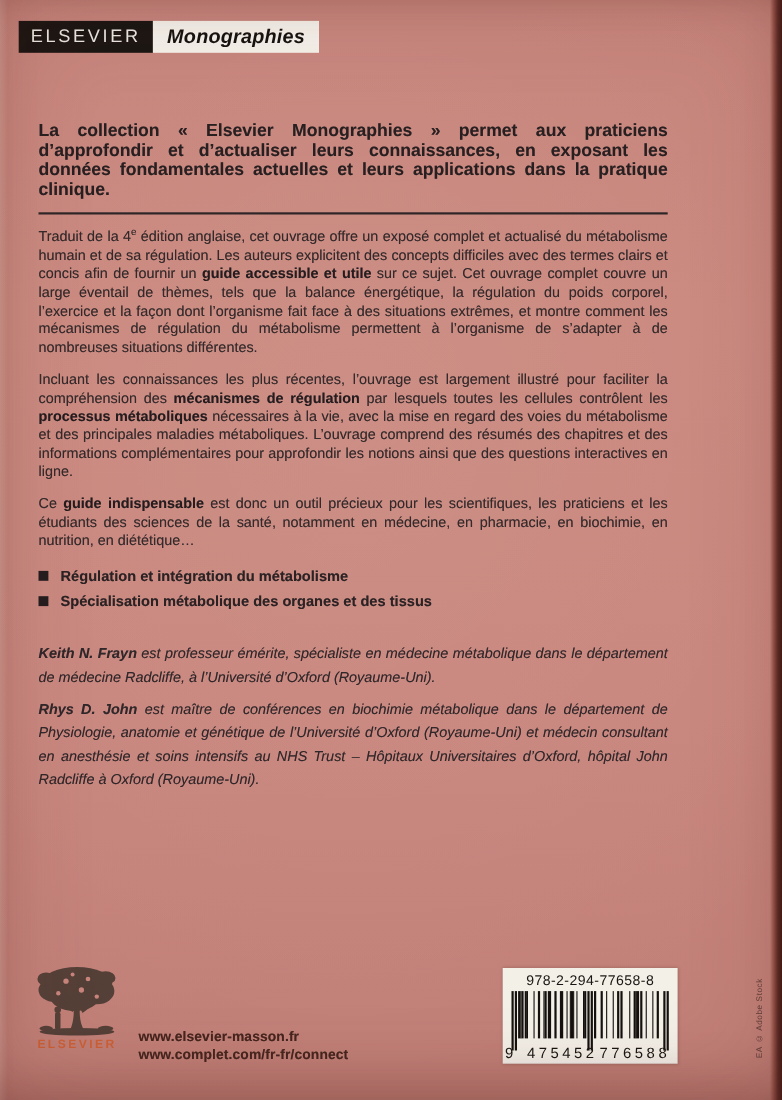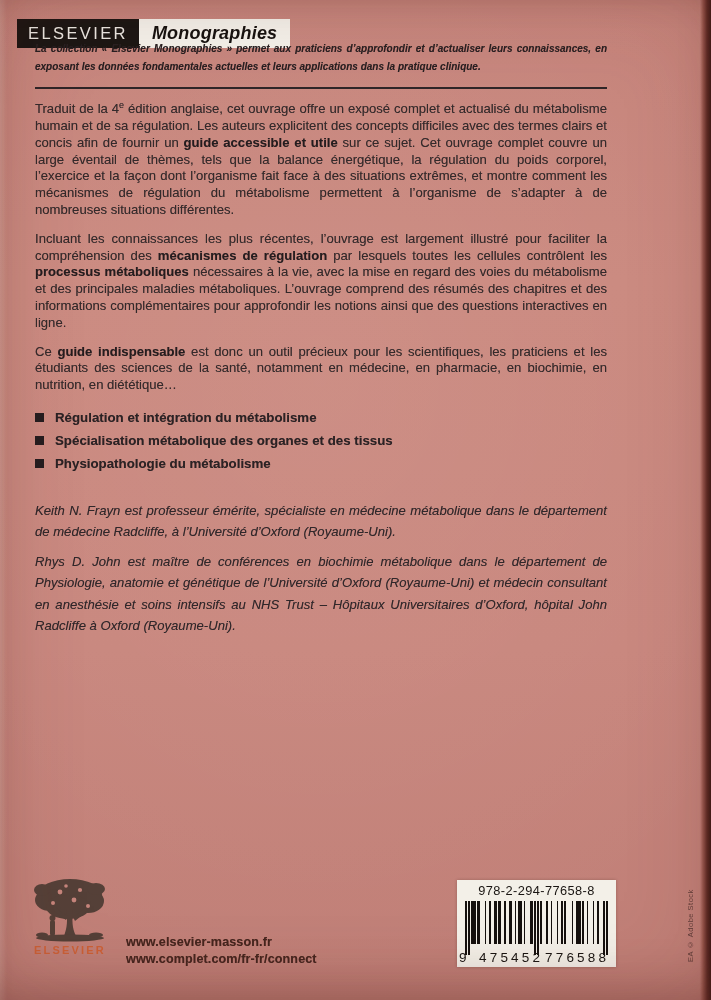--- a/index.html
+++ b/index.html
@@ -24,37 +24,37 @@
     background:#f4f1ea; color:#16120f; display:flex; align-items:center;
     padding:0 13px; font-size:18px; font-weight:700; font-style:italic; letter-spacing:.2px;
   }
 
   .content{
     position:absolute; left:35px; top:0; width:572px;
     text-shadow:0 0 .6px rgba(48,38,39,.45);
   }
 
   .intro{
-    margin-top:40px; font-weight:700; font-size:10px; line-height:17.6px;
-    text-align:justify; color:#281f21;font-style:italic;
+    margin-top:111px; font-weight:700; font-size:16px; line-height:17.6px;
+    text-align:justify; color:#281f21;
   }
   .rule{ border:none; border-top:2.6px solid #2e2527; margin-top:12px; }
 
   .para{ margin-top:12px; font-size:13.1px; line-height:16.8px; text-align:justify; color:#342a2b; }
   .para strong{ color:#241c1e; }
   .para sup{ font-size:9px; line-height:0; vertical-align:super; }
 
   .points-title{ margin-top:28px; font-size:14.2px; font-weight:700; letter-spacing:.4px; color:#271f21; }
   .points{ list-style:none; margin-top:12px; }
   .points li{ display:flex; align-items:center; font-weight:700; font-size:13.3px; line-height:23px; color:#2b2224; }
   .sq{ width:9px; height:9px; background:#241c1e; margin-right:11px; flex:0 0 auto; }
 
   .bios{ margin-top:25px; }
   .bio{ font-style:italic; font-size:13.1px; line-height:21.4px; text-align:justify; margin-bottom:8px; color:#30272a; }
-  .bio strong{ font-weight:400; }
+  .bio strong{ font-weight:700; }
 
   
   .foot{ position:absolute; left:0; top:870px; width:711px; height:130px; }
 
   .tree{ position:absolute; left:30px; top:6px; width:80px; }
   .tree svg{ display:block; width:80px; height:70px; opacity:.88; }
   .tree-word{
     margin-top:-2px; text-align:center; font-size:11px; font-weight:700;
     letter-spacing:2.2px; color:var(--orange,#d05a28); opacity:.8; filter:blur(.45px);
   }
@@ -126,24 +126,20 @@
       </div>
 
     <ul class="points" id="points-list">
         <li>
           <span class="sq"></span>
           <span>Régulation et intégration du métabolisme</span>
         </li>
         <li>
           <span class="sq"></span>
           <span>Spécialisation métabolique des organes et des tissus</span>
-        </li>
-        <li>
-          <span class="sq"></span>
-          <span>Physiopathologie du métabolisme</span>
         </li>
       </ul>
 
     <div class="bios" id="bios">
         <p class="bio"><strong>Keith N. Frayn</strong><span> est professeur émérite, spécialiste en médecine métabolique dans le département de médecine Radcliffe, à l’Université d’Oxford (Royaume-Uni).</span></p>
         <p class="bio"><strong>Rhys D. John</strong><span> est maître de conférences en biochimie métabolique dans le département de Physiologie, anatomie et génétique de l’Université d’Oxford (Royaume-Uni) et médecin consultant en anesthésie et soins intensifs au NHS Trust – Hôpitaux Universitaires d’Oxford, hôpital John Radcliffe à Oxford (Royaume-Uni).</span></p>
       </div>
   </div>
 
   <div class="foot">

